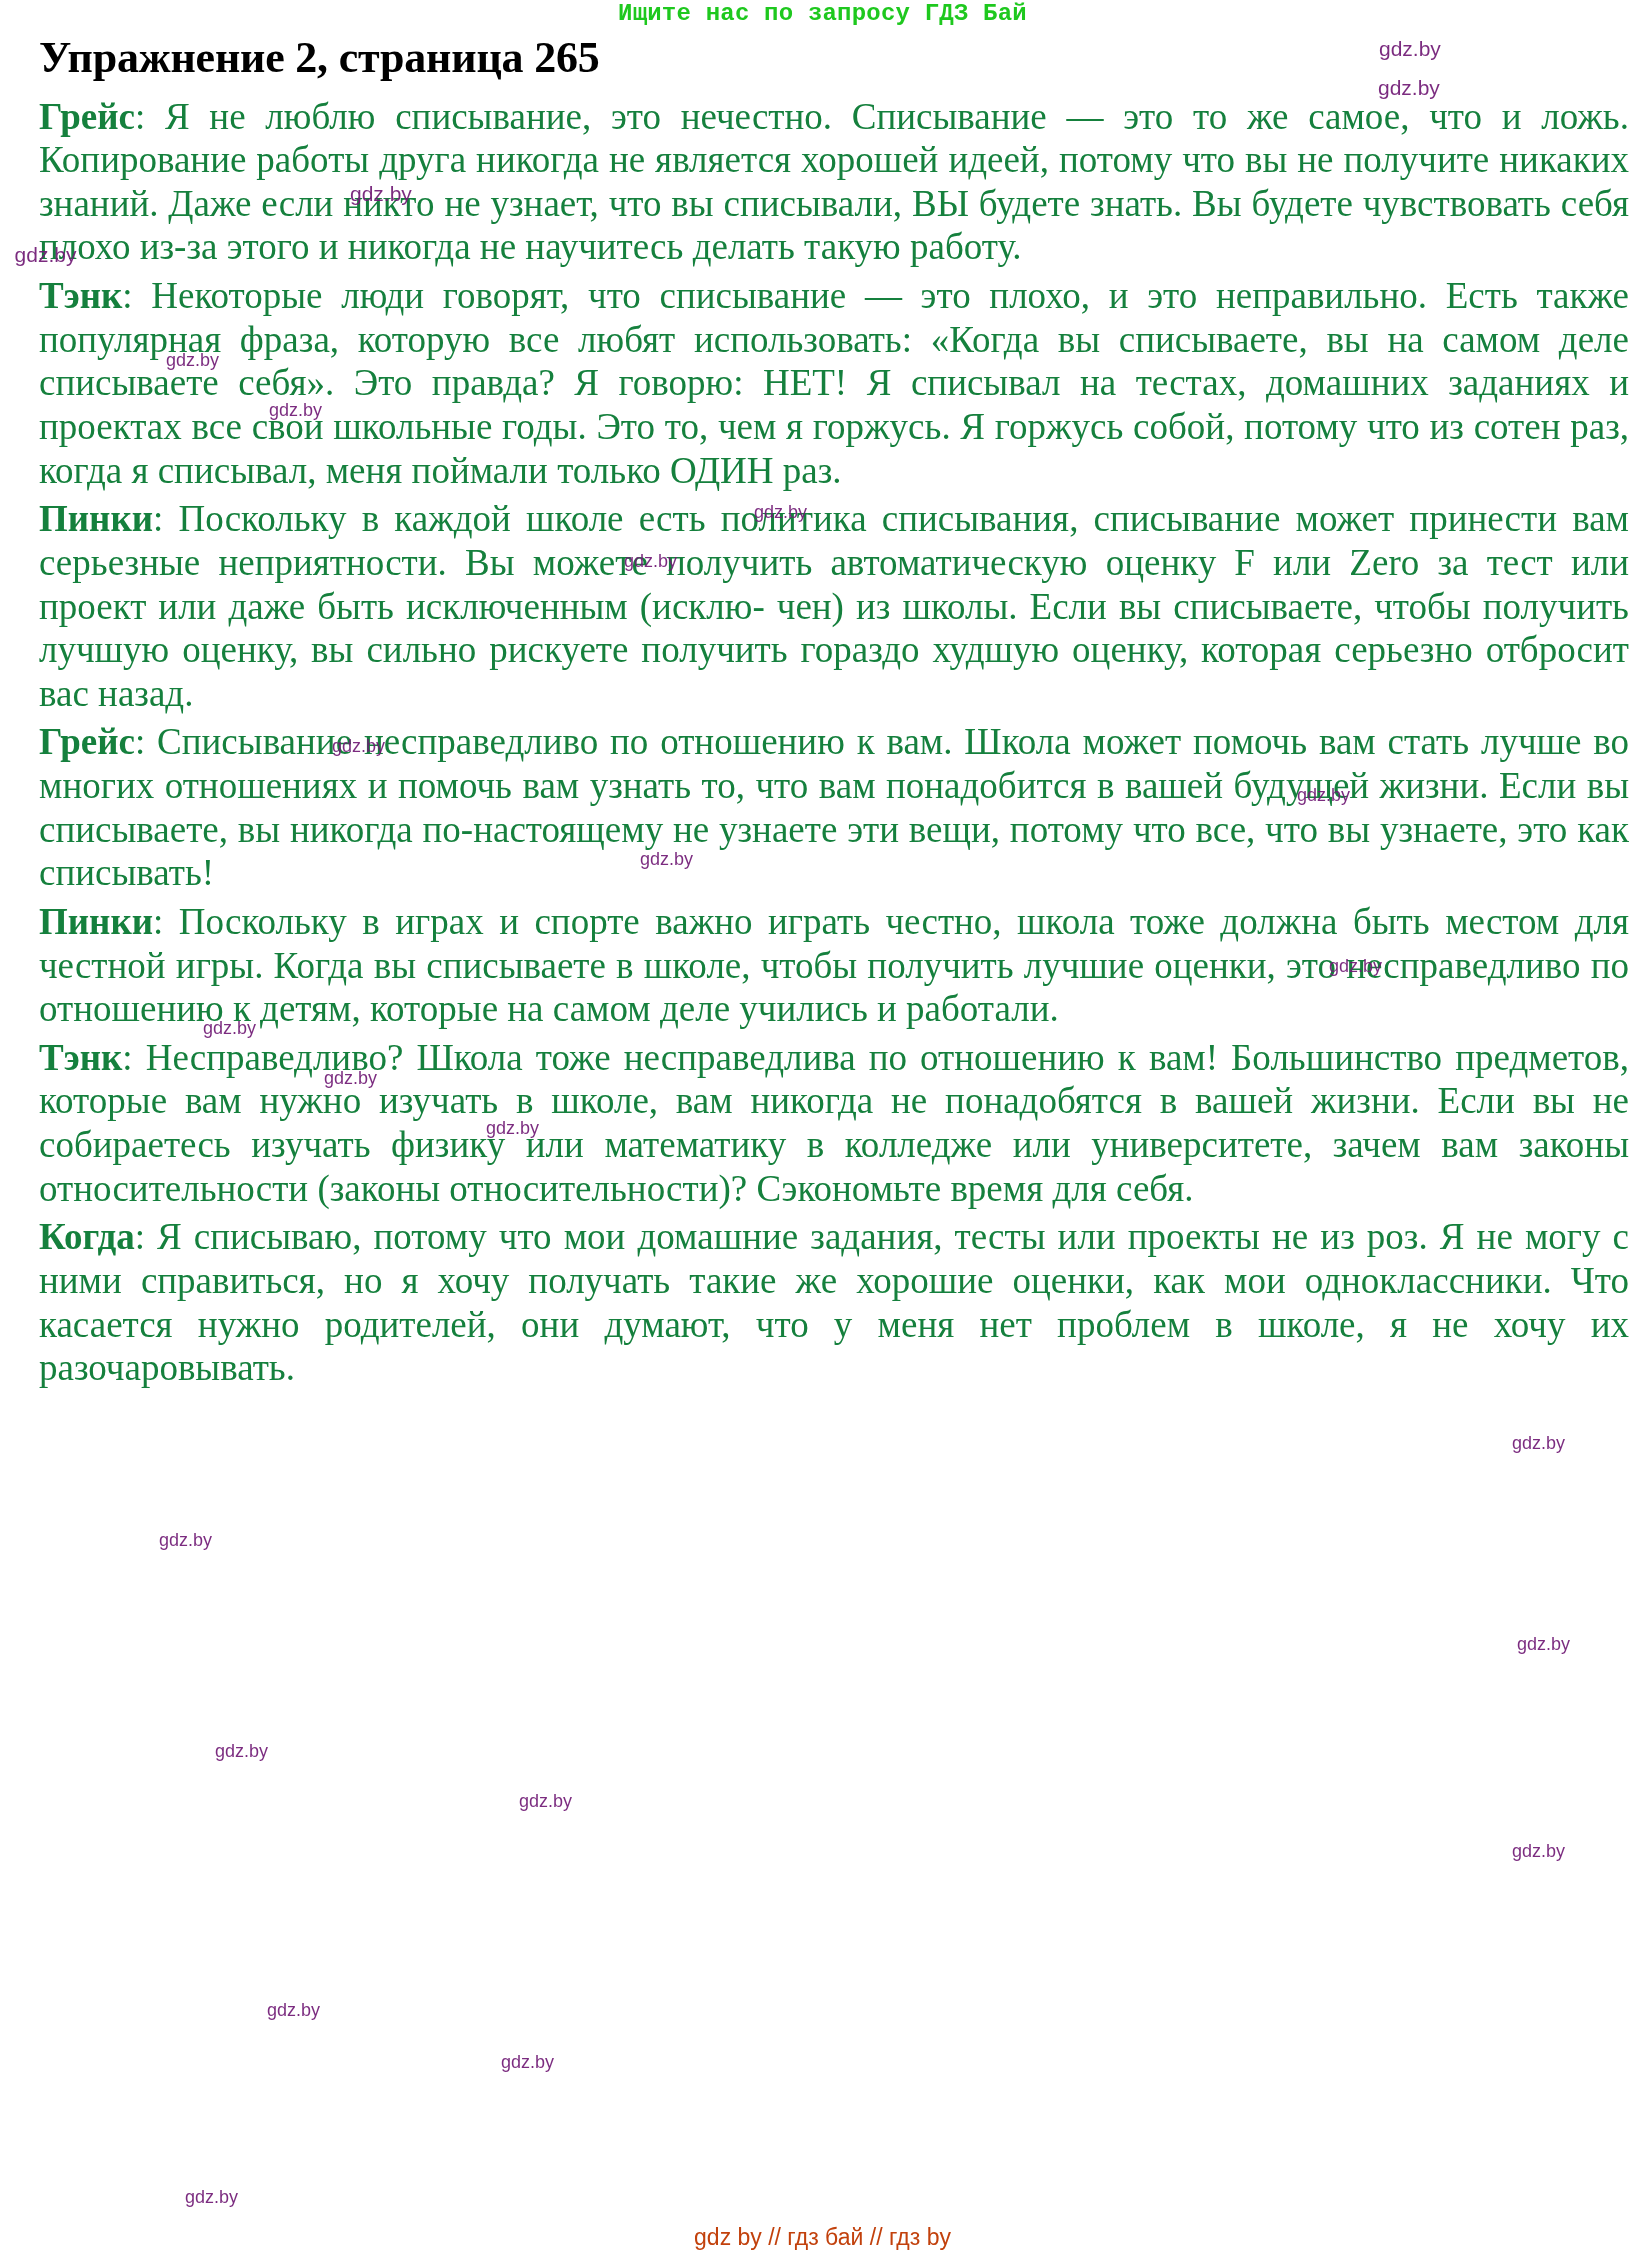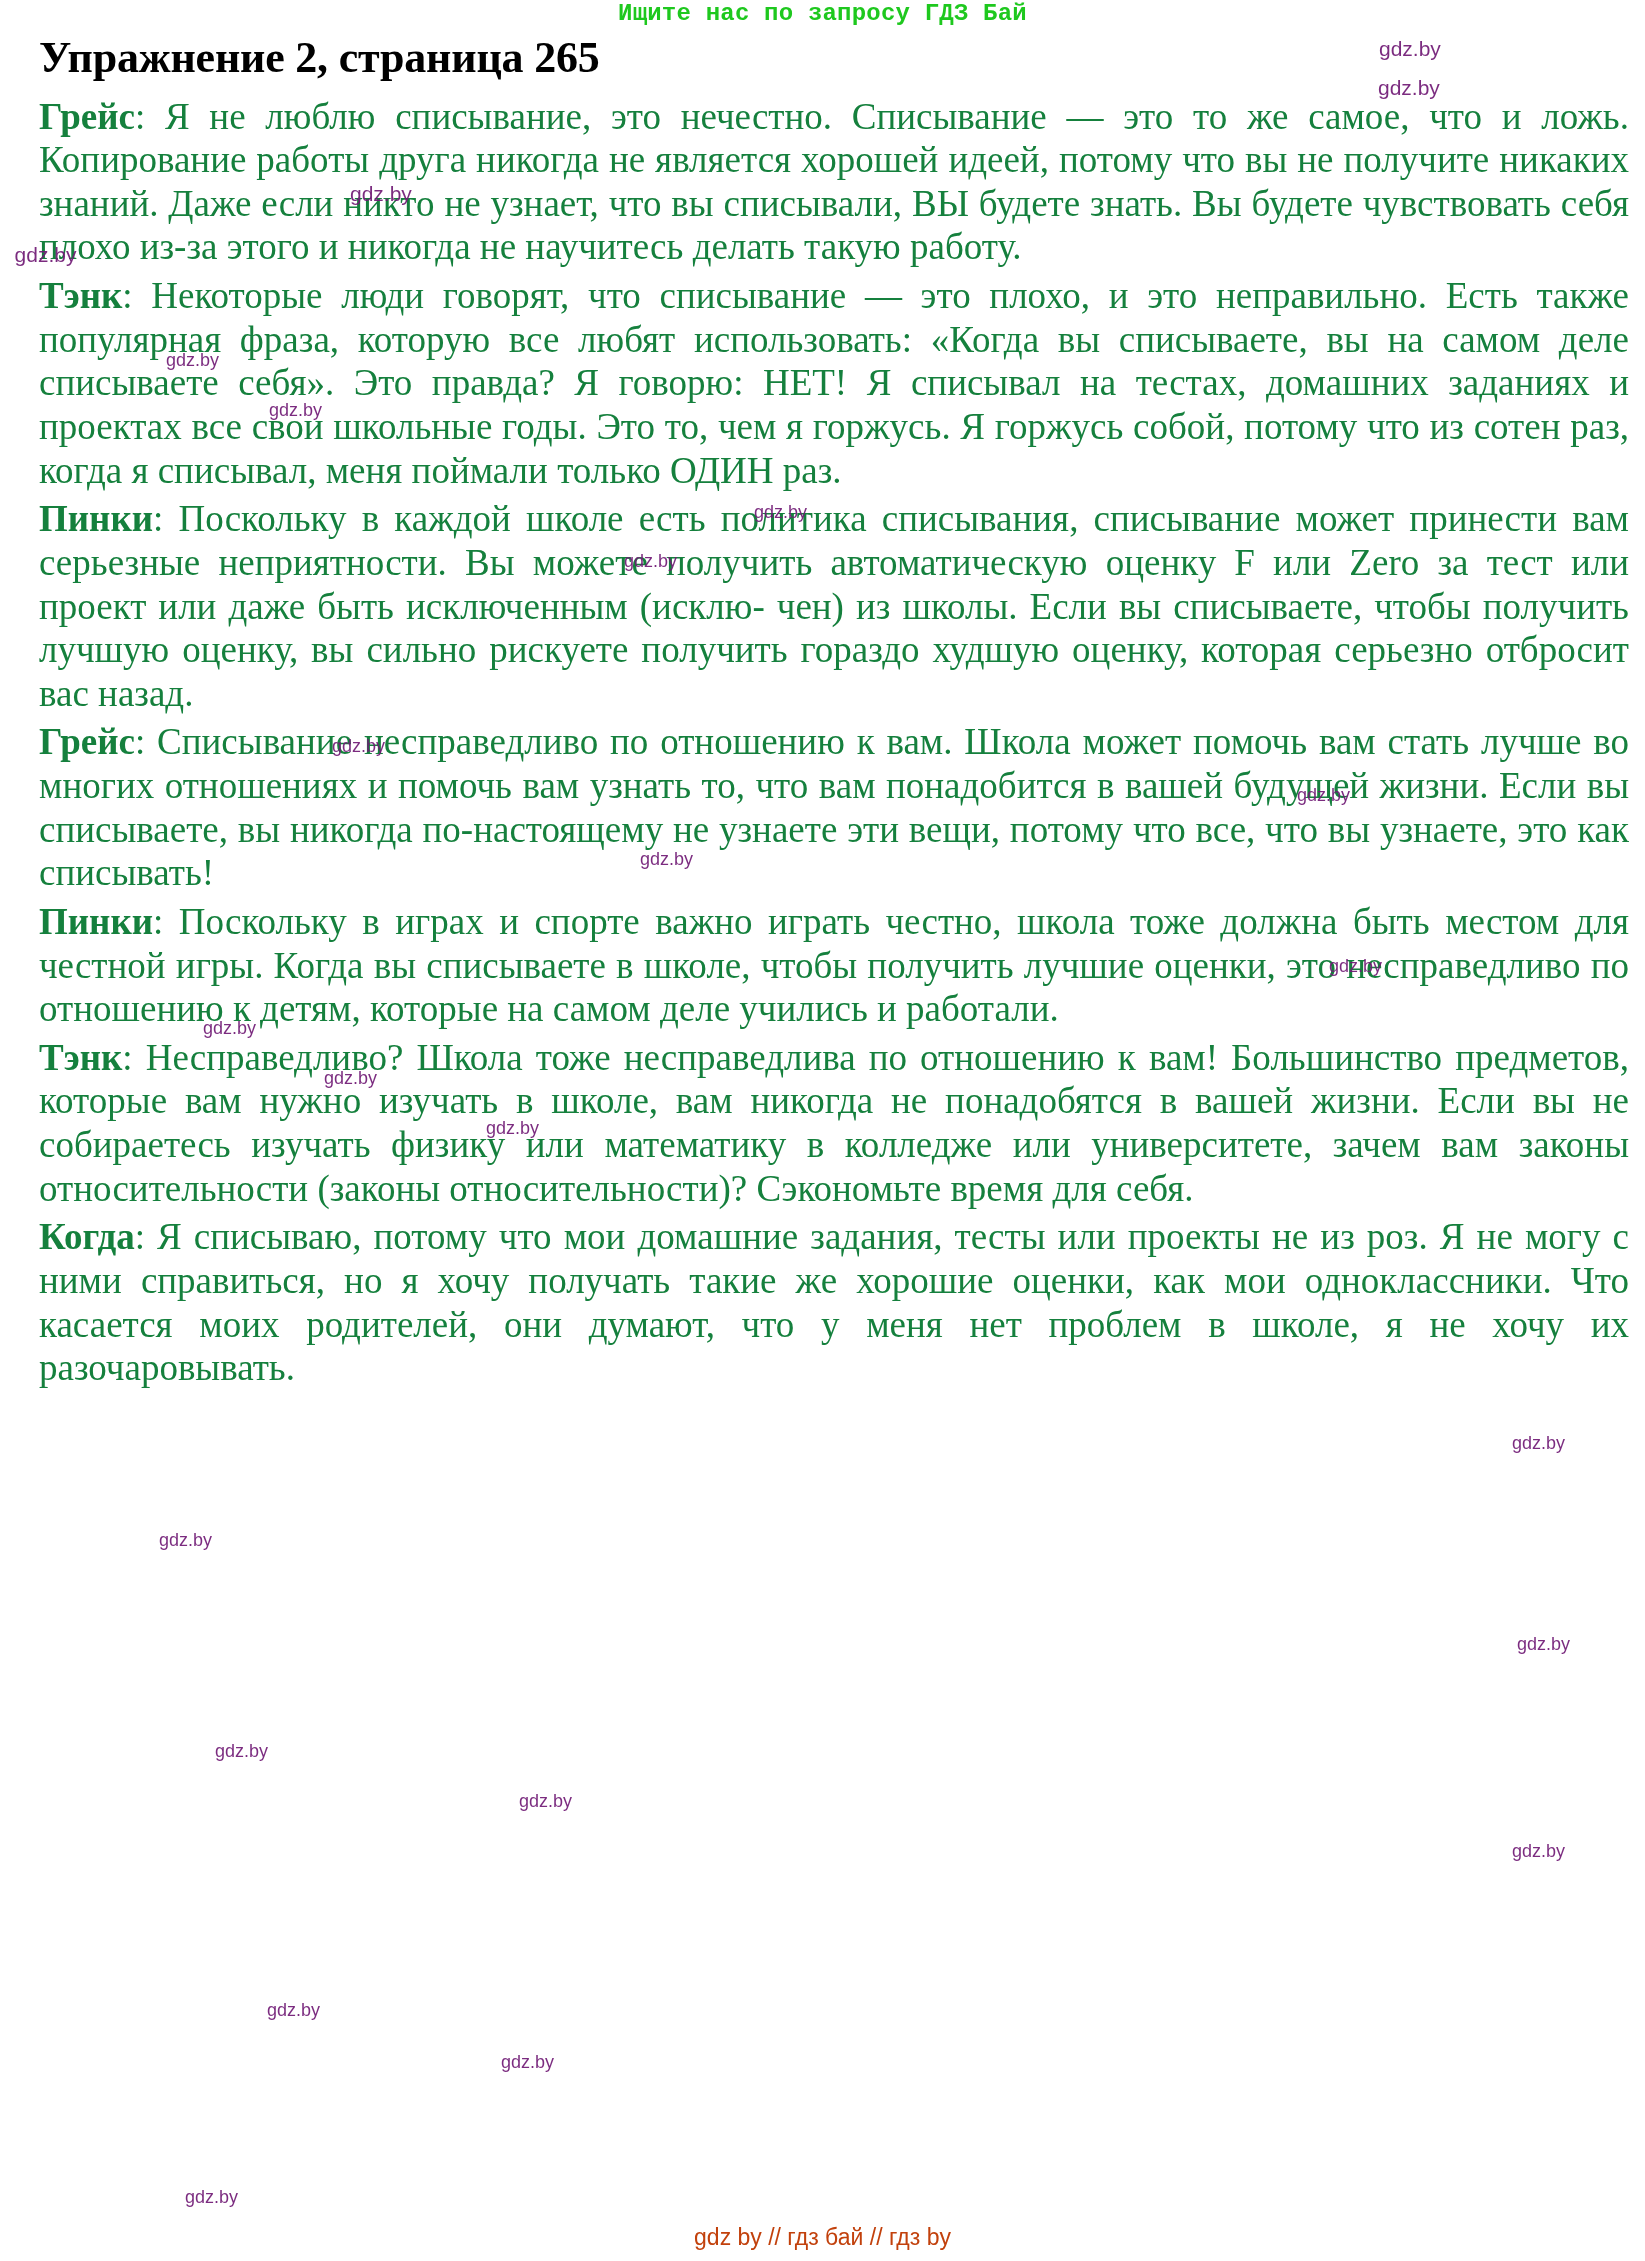--- a/index.html
+++ b/index.html
@@ -129,21 +129,21 @@
       <p class="turn">
         <span class="speaker">Грейс</span><span>: </span><span>Списывание несправедливо по отношению к вам. Школа может помочь вам стать лучше во многих отношениях и помочь вам узнать то, что вам понадобится в вашей будущей жизни. Если вы списываете, вы никогда по-настоящему не узнаете эти вещи, потому что все, что вы узнаете, это как списывать!</span>
       </p>
       <p class="turn">
         <span class="speaker">Пинки</span><span>: </span><span>Поскольку в играх и спорте важно играть честно, школа тоже должна быть местом для честной игры. Когда вы списываете в школе, чтобы получить лучшие оценки, это несправедливо по отношению к детям, которые на самом деле учились и работали.</span>
       </p>
       <p class="turn">
         <span class="speaker">Тэнк</span><span>: </span><span>Несправедливо? Школа тоже несправедлива по отношению к вам! Большинство предметов, которые вам нужно изучать в школе, вам никогда не понадобятся в вашей жизни. Если вы не собираетесь изучать физику или математику в колледже или университете, зачем вам законы относительности (законы относительности)? Сэкономьте время для себя.</span>
       </p>
       <p class="turn">
-        <span class="speaker">Когда</span><span>: </span><span>Я списываю, потому что мои домашние задания, тесты или проекты не из роз. Я не могу с ними справиться, но я хочу получать такие же хорошие оценки, как мои одноклассники. Что касается моих родителей, они думают, что у меня нет проблем в школе, я не хочу их разочаровывать.</span>
+        <span class="speaker">Когда</span><span>: </span><span>Я списываю, потому что мои домашние задания, тесты или проекты не из роз. Я не могу с ними справиться, но я хочу получать такие же хорошие оценки, как мои одноклассники. Что касается нужно родителей, они думают, что у меня нет проблем в школе, я не хочу их разочаровывать.</span>
       </p>
     </div>
 
   </div>
 
   <div id="watermark-layer">
       <div class="wm" style="left: 1379px; top: 37px;">gdz.by</div>
       <div class="wm" style="left: 1378px; top: 76px;">gdz.by</div>
       <div class="wm" style="left: 350px; top: 182px;">gdz.by</div>
       <div class="wm" style="left: 14.6px; top: 243px;">gdz.by</div>

